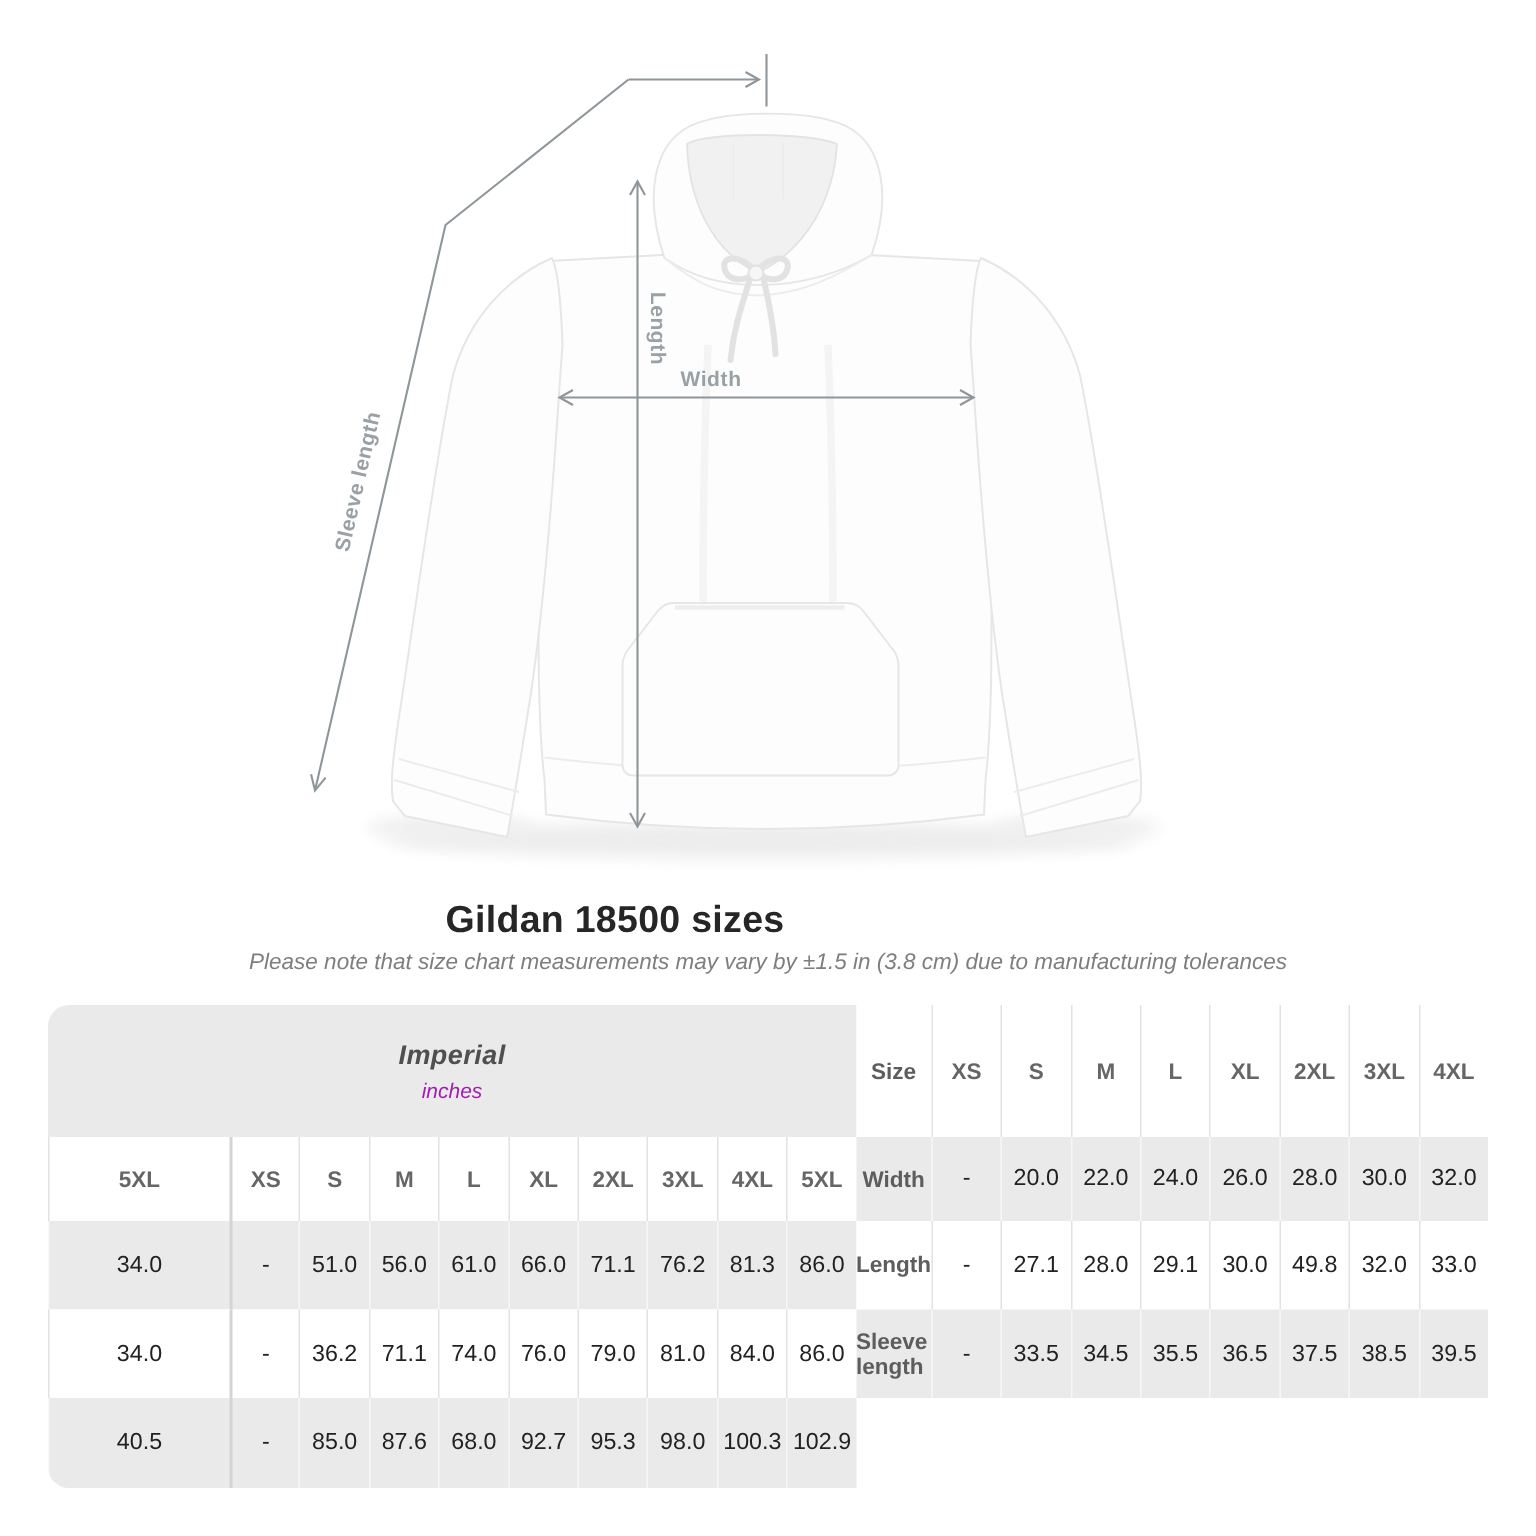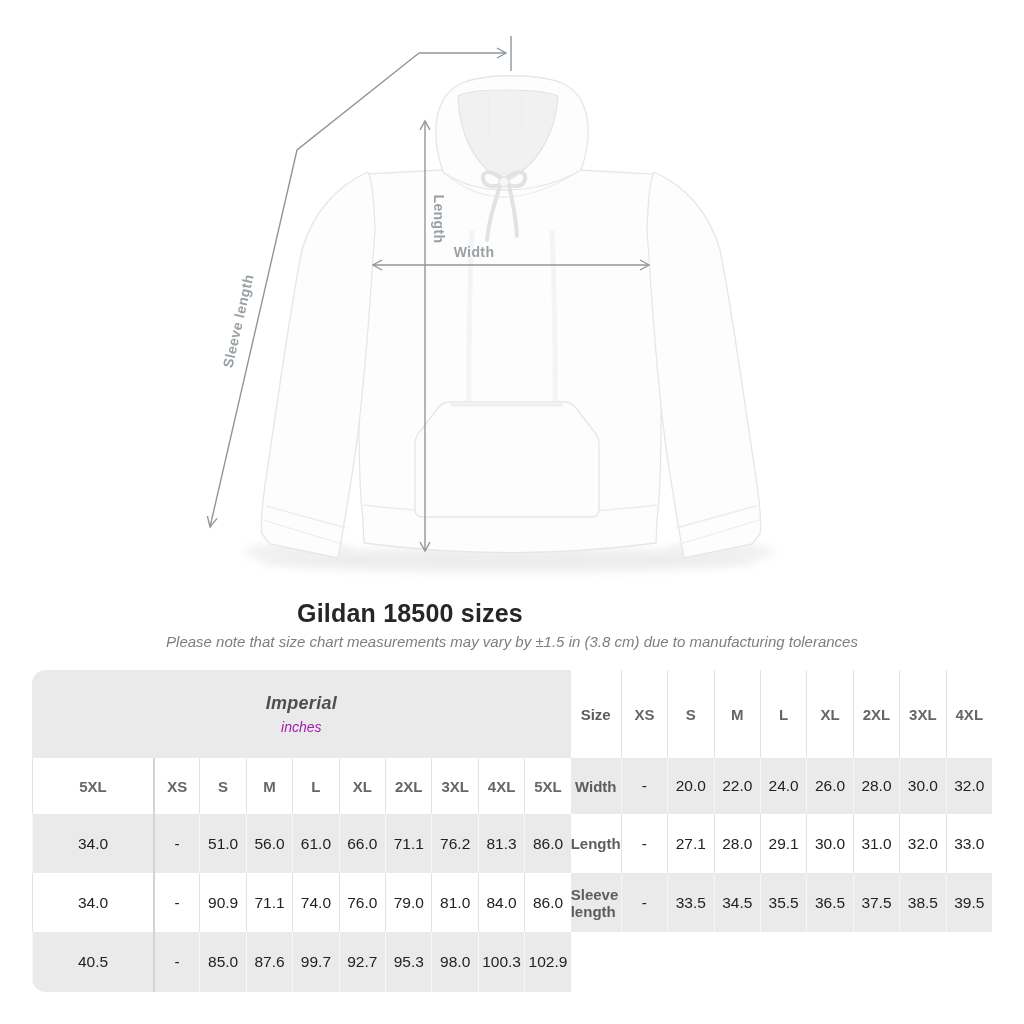--- a/index.html
+++ b/index.html
@@ -214,47 +214,47 @@
         <div class="cell row-g val sep on-g">71.1</div>
         <div class="cell row-g val sep on-g">76.2</div>
         <div class="cell row-g val sep on-g">81.3</div>
         <div class="cell row-g val sep on-g">86.0</div>
         <div class="cell row-w lbl">Length</div>
         <div class="cell row-w val sep on-w">-</div>
         <div class="cell row-w val sep on-w">27.1</div>
         <div class="cell row-w val sep on-w">28.0</div>
         <div class="cell row-w val sep on-w">29.1</div>
         <div class="cell row-w val sep on-w">30.0</div>
-        <div class="cell row-w val sep on-w">31.0</div>
+        <div class="cell row-w val sep on-w">49.8</div>
         <div class="cell row-w val sep on-w">32.0</div>
         <div class="cell row-w val sep on-w">33.0</div>
         <div class="cell row-w val sep on-w">34.0</div>
         <div class="cell row-w val sep on-w gsep">-</div>
-        <div class="cell row-w val sep on-w">90.9</div>
+        <div class="cell row-w val sep on-w">36.2</div>
         <div class="cell row-w val sep on-w">71.1</div>
         <div class="cell row-w val sep on-w">74.0</div>
         <div class="cell row-w val sep on-w">76.0</div>
         <div class="cell row-w val sep on-w">79.0</div>
         <div class="cell row-w val sep on-w">81.0</div>
         <div class="cell row-w val sep on-w">84.0</div>
         <div class="cell row-w val sep on-w">86.0</div>
         <div class="cell row-g lbl">Sleeve length</div>
         <div class="cell row-g val sep on-g">-</div>
         <div class="cell row-g val sep on-g">33.5</div>
         <div class="cell row-g val sep on-g">34.5</div>
         <div class="cell row-g val sep on-g">35.5</div>
         <div class="cell row-g val sep on-g">36.5</div>
         <div class="cell row-g val sep on-g">37.5</div>
         <div class="cell row-g val sep on-g">38.5</div>
         <div class="cell row-g val sep on-g">39.5</div>
         <div class="cell row-g val sep on-g">40.5</div>
         <div class="cell row-g val sep on-g gsep">-</div>
         <div class="cell row-g val sep on-g">85.0</div>
         <div class="cell row-g val sep on-g">87.6</div>
-        <div class="cell row-g val sep on-g">99.7</div>
+        <div class="cell row-g val sep on-g">68.0</div>
         <div class="cell row-g val sep on-g">92.7</div>
         <div class="cell row-g val sep on-g">95.3</div>
         <div class="cell row-g val sep on-g">98.0</div>
         <div class="cell row-g val sep on-g">100.3</div>
         <div class="cell row-g val sep on-g">102.9</div>
       </div>
   </div>
 
 </div>
 

